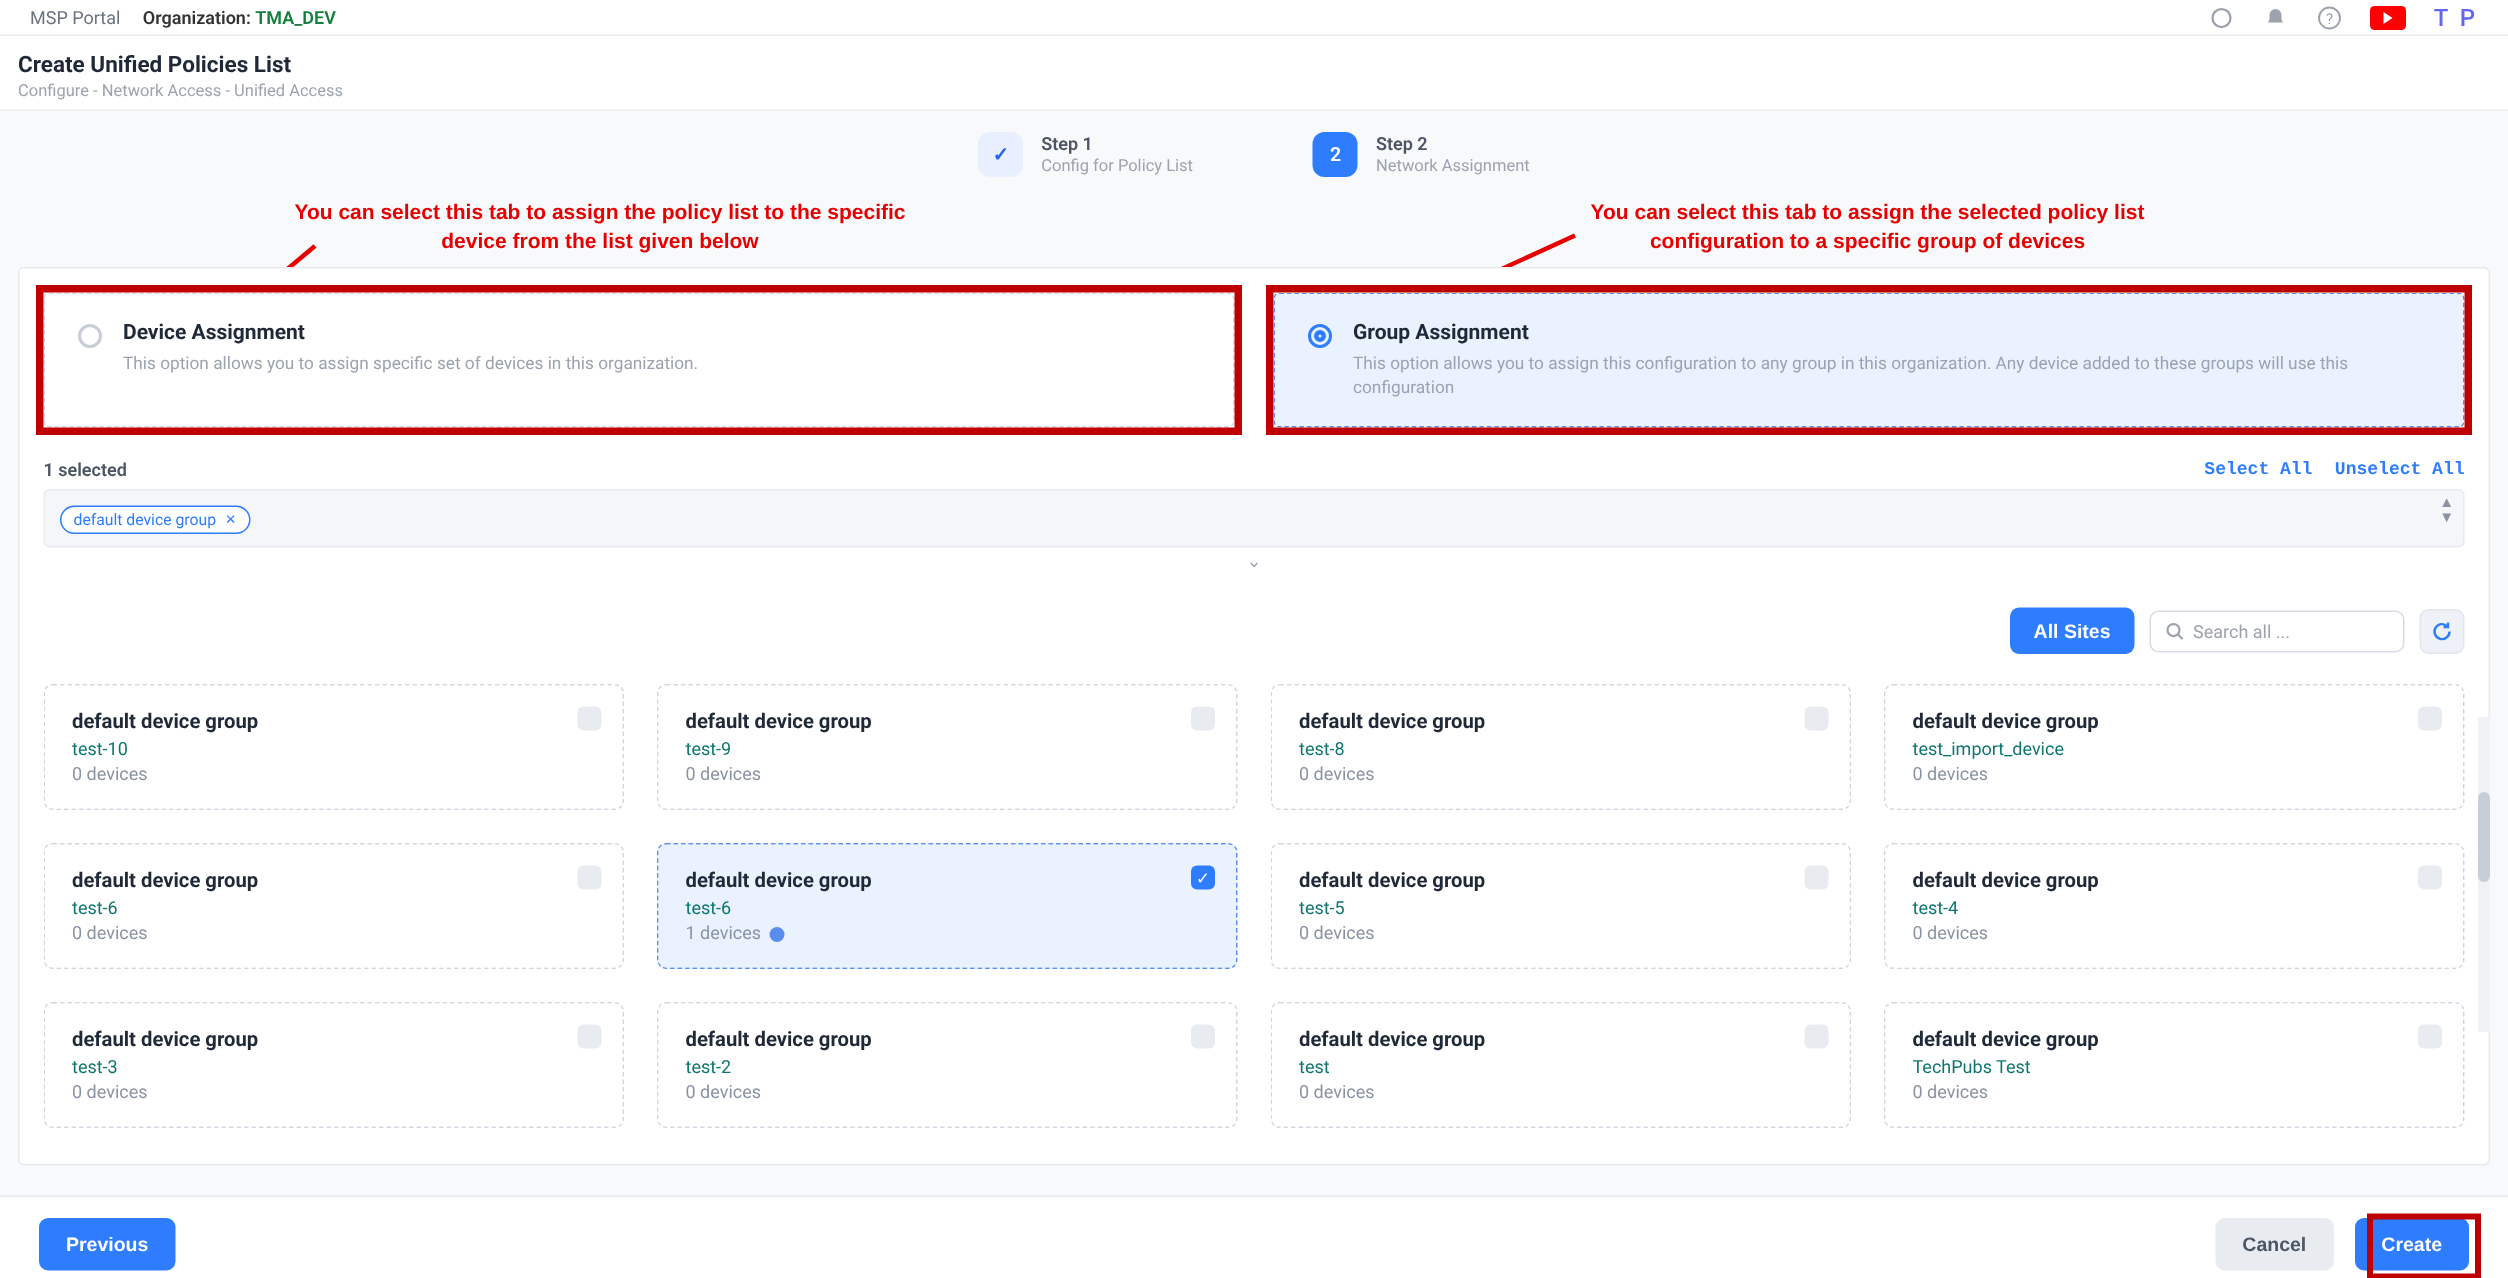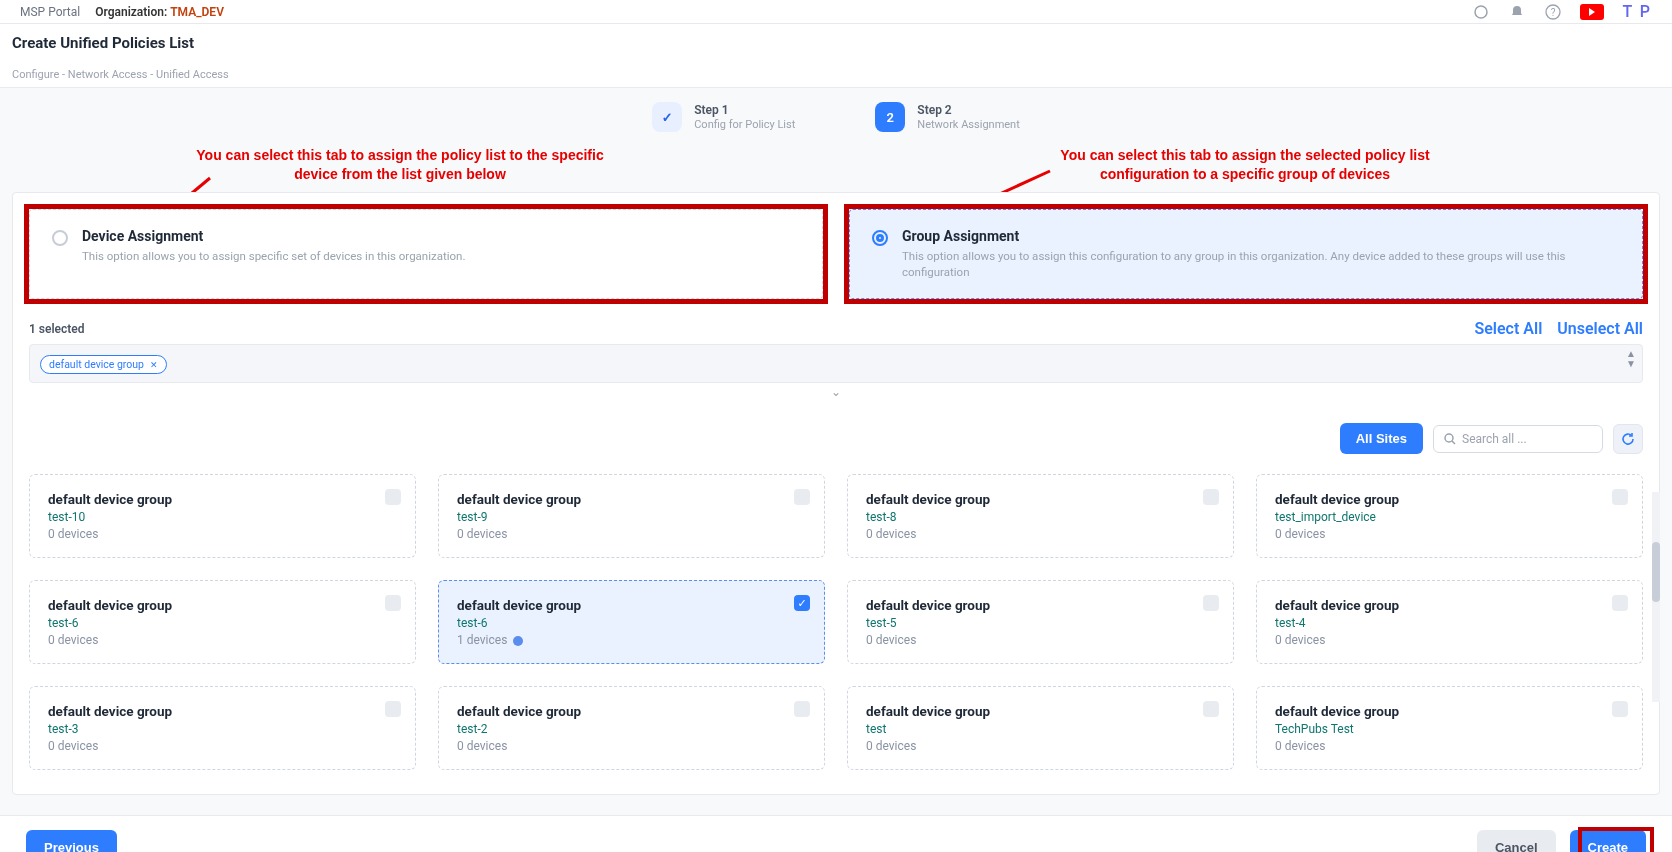--- a/index.html
+++ b/index.html
@@ -1,30 +1,30 @@
 <!DOCTYPE html>
 <html><head>
 <meta charset="utf-8">
 <style>
   * { box-sizing: border-box; margin: 0; padding: 0; }
   body { font-family: -apple-system, BlinkMacSystemFont, "Segoe UI", Roboto, Arial, sans-serif; background:#f7f9fb; color:#1f2630; width:1672px; }
   .topbar { display:flex; align-items:center; justify-content:space-between; height:24px; padding:0 20px; background:#fff; border-bottom:1px solid #e6e9ed; }
   .topbar-left { display:flex; align-items:center; gap:15px; font-size:12px; }
   .msp-label { color:#6b7280; }
   .org-label { color:#333; font-weight:600; }
-  .org-value { color:#c2410c; font-weight:600; }
+  .org-value { color:#15803d; font-weight:600; }
   .topbar-right { display:flex; align-items:center; gap:18px; }
   .topbar-right .ico { width:18px; height:18px; color:#9ca3af; display:flex;align-items:center;justify-content:center; }
   .yt { width:24px; height:16px; background:#ff0000; border-radius:3px; position:relative; }
   .yt:after{content:"";position:absolute;left:9px;top:4px;border-left:6px solid #fff;border-top:4px solid transparent;border-bottom:4px solid transparent;}
   .tp { color:#6366f1; font-size:16px; letter-spacing:2px; font-weight:500; }
 
   .page-head { padding:10px 12px 6px; background:#fff; border-bottom:1px solid #e9ecef; }
   .page-title { font-size:15px; font-weight:700; color:#1f2937; }
-  .breadcrumb { font-size:11px; color:#9ca3af; margin-top:16px; }
+  .breadcrumb { font-size:11px; color:#9ca3af; margin-top:2px; }
   .breadcrumb span { color:#9ca3af; }
 
   .steps-row { display:flex; align-items:center; justify-content:center; gap:80px; padding:14px 0 8px; position:relative; }
   .step { display:flex; align-items:center; gap:12px; }
   .step-box { width:30px; height:30px; border-radius:8px; display:flex; align-items:center; justify-content:center; font-size:13px; font-weight:600; }
   .step-box.done { background:#e8f0ff; color:#2563eb; }
   .step-box.active { background:#2e7dff; color:#fff; }
   .step-texts { line-height:1.2; }
   .step-name { font-size:12px; color:#4b5563; font-weight:600; }
   .step-desc { font-size:11px; color:#9ca3af; }
@@ -42,21 +42,21 @@
   .radio-card.selected { background:#eaf2ff; border:1px dashed #5a8dee; }
   .radio-card .highlight { position:absolute; inset:-6px; border:5px solid #c00000; pointer-events:none; }
   .radio-outer { width:16px; height:16px; border-radius:50%; border:2px solid #c7ccd6; margin-top:2px; flex-shrink:0; position:relative; }
   .radio-outer.selected { border-color:#2e7dff; }
   .radio-outer.selected:after { content:""; position:absolute; inset:2px; border:3px solid #2e7dff; border-radius:50%; }
   .rc-title { font-size:14px; font-weight:700; color:#1f2937; }
   .rc-desc { font-size:11.5px; color:#9aa3ae; margin-top:4px; line-height:1.4; }
 
   .sel-row { display:flex; justify-content:space-between; align-items:center; margin-top:20px; font-size:12px; }
   .sel-left { color:#4b5563; font-weight:600; }
-  .sel-right a { color:#2e7dff; font-weight:600; margin-left:12px; text-decoration:none; font-size:16px; }
+  .sel-right a { color:#2e7dff; font-weight:600; margin-left:12px; text-decoration:none; font-size:12px;font-family:Liberation Mono, monospace; }
 
   .chipbar { background:#f4f6f9; border:1px solid #e6e9ed; border-radius:4px; padding:8px 10px; margin-top:6px; position:relative; }
   .chip { display:inline-flex; align-items:center; gap:6px; background:#fff; border:1px solid #2e7dff; color:#2e7dff; font-size:10.5px; padding:2px 8px; border-radius:10px; }
   .chipbar .spin { position:absolute; right:6px; top:4px; color:#8a93a3; font-size:10px; line-height:1; }
   .chipbar .spin div { cursor:pointer; }
   .chev-down-toggle { text-align:center; color:#9ca3af; font-size:12px; margin-top:2px; }
 
   .filters-row { display:flex; justify-content:flex-end; align-items:center; gap:10px; margin-top:24px; }
   .all-btn { background:#2e7dff; color:#fff; border:none; border-radius:6px; padding:8px 16px; font-size:13px; font-weight:600; }
   .search { display:flex; align-items:center; gap:6px; border:1px solid #d6dbe3; border-radius:6px; padding:6px 10px; width:170px; color:#9ca3af; font-size:12px; background:#fff; }

